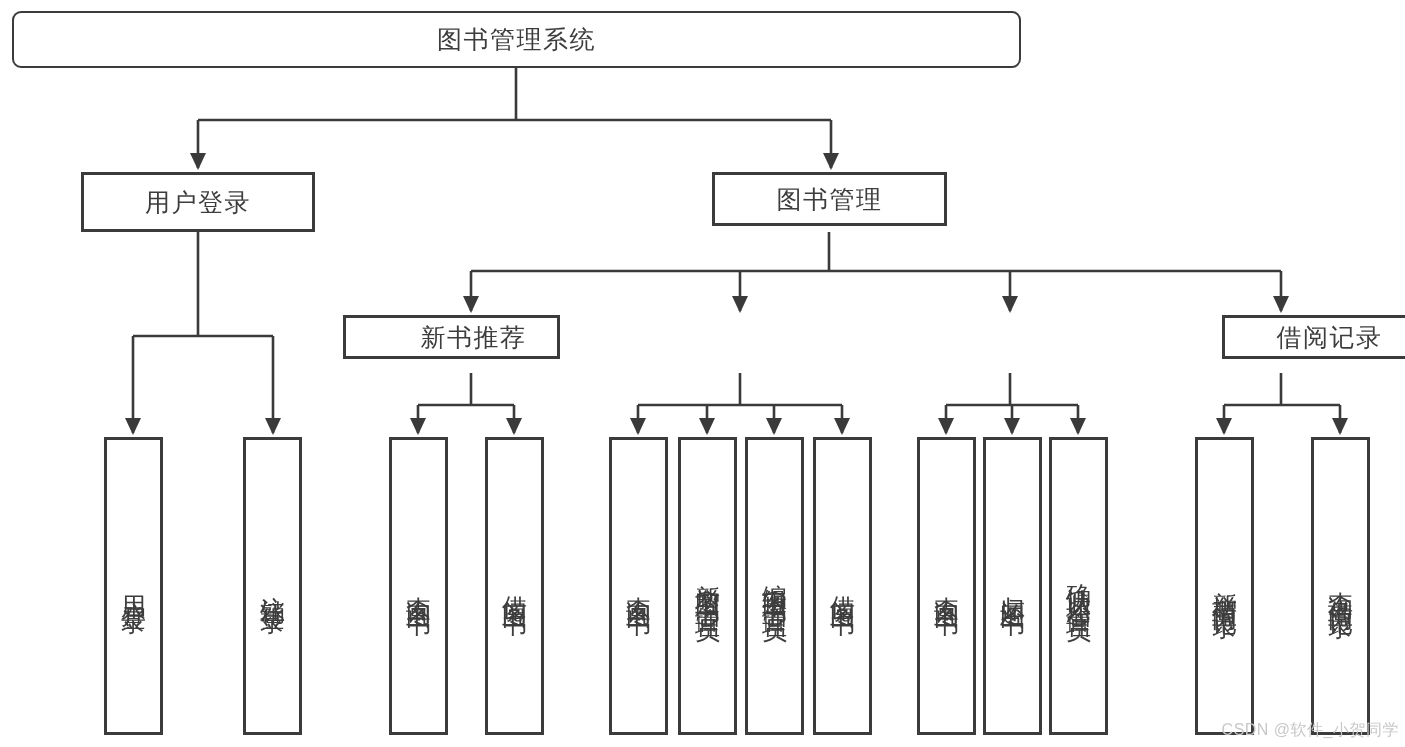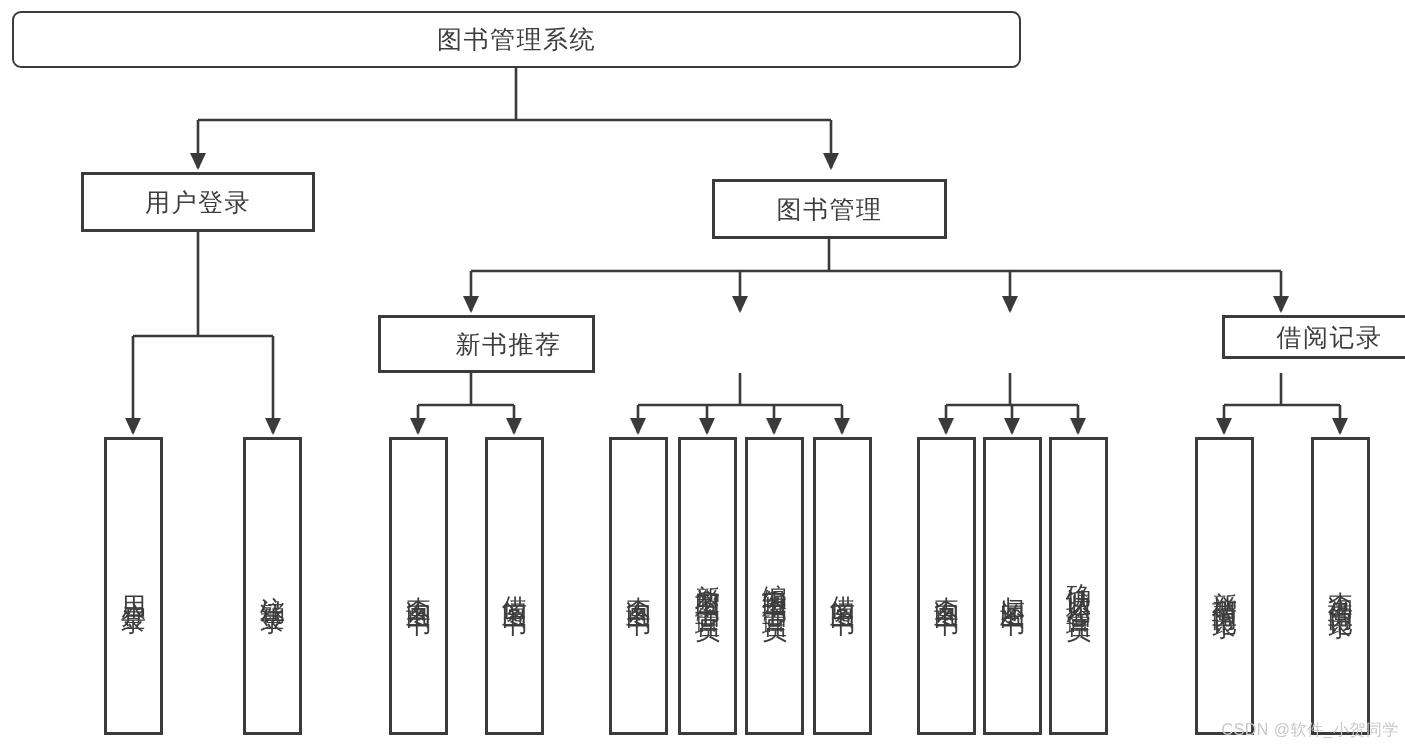--- a/index.html
+++ b/index.html
@@ -99,23 +99,23 @@
     <path d="M1078,405 L1078,433" marker-end="url(#arw)"></path>
 
     <path d="M1281,373 L1281,405 M1224,405 L1340,405"></path>
     <path d="M1224,405 L1224,433" marker-end="url(#arw)"></path>
     <path d="M1340,405 L1340,433" marker-end="url(#arw)"></path>
   </svg>
 
   <div class="hbox root" style="left:12px; top:11px; width:1009px; height:57px;border-radius:9px;">图书管理系统</div>
 
   <div class="hbox" style="left:81px; top:172px; width:234px; height:60px;">用户登录</div>
-  <div class="hbox" style="left:712px; top:179px; width:235px; height:60px;">图书管理</div>
+  <div class="hbox" style="left:712px; top:172px; width:235px; height:54px;">图书管理</div>
 
-  <div class="hbox" style="left:378px; top:315px; width:217px; height:58px;padding-left:44px;">新书推荐</div>
+  <div class="hbox" style="left:343px; top:315px; width:217px; height:44px;padding-left:44px;">新书推荐</div>
   <div class="hbox" style="left:1222px; top:315px; width:215px; height:44px;">借阅记录</div>
 
   <div class="vbox" style="left:104px;">
     <span>用户登录</span>
   </div>
   <div class="vbox" style="left:243px;">
     <span>注销登录</span>
   </div>
 
   <div class="vbox" style="left:389px;">

